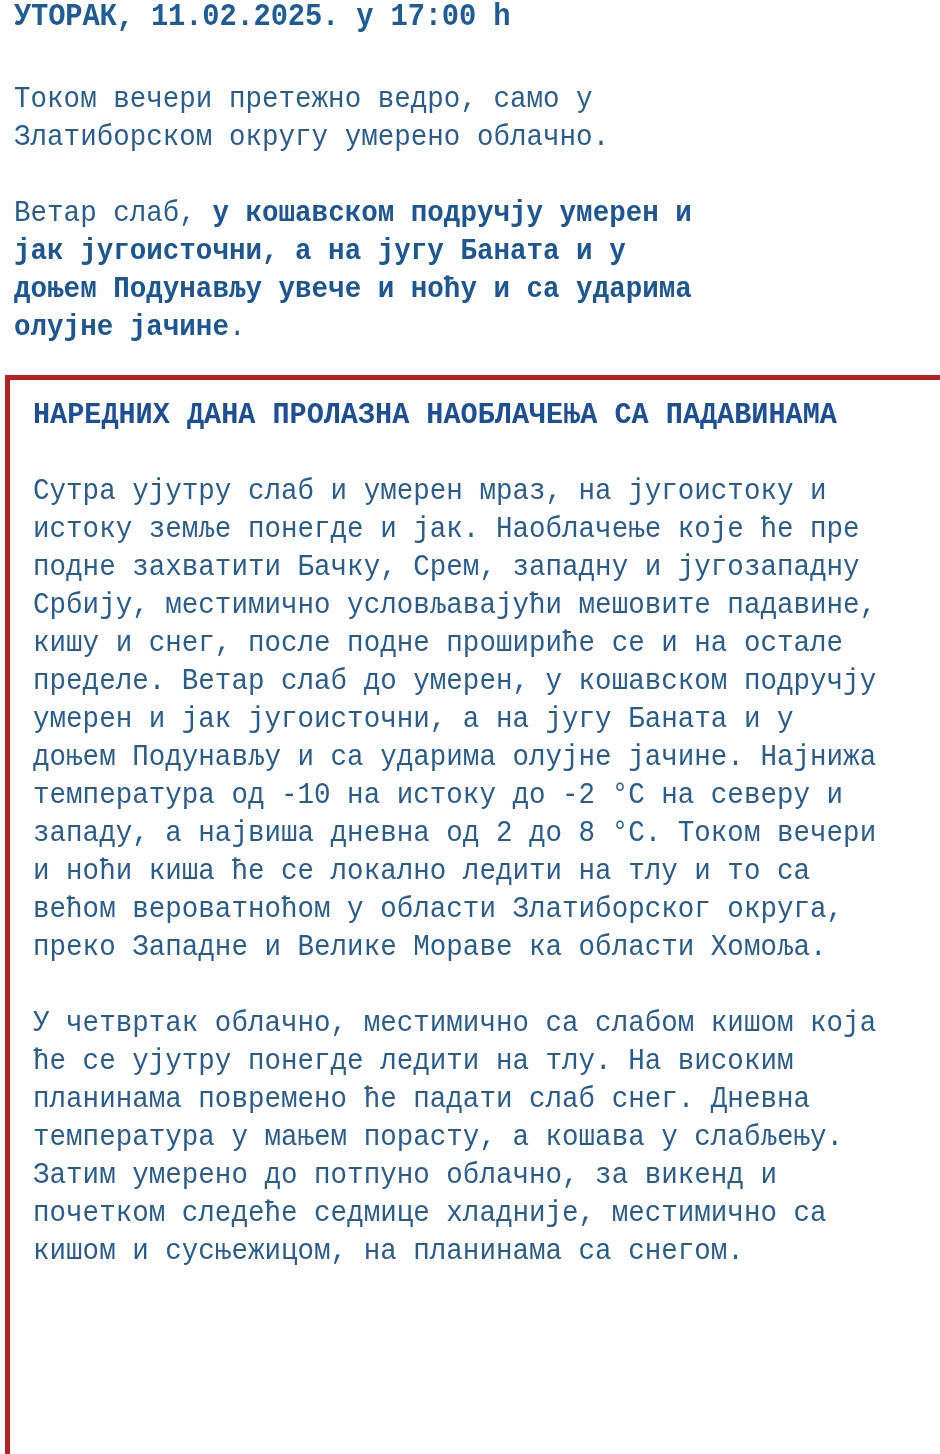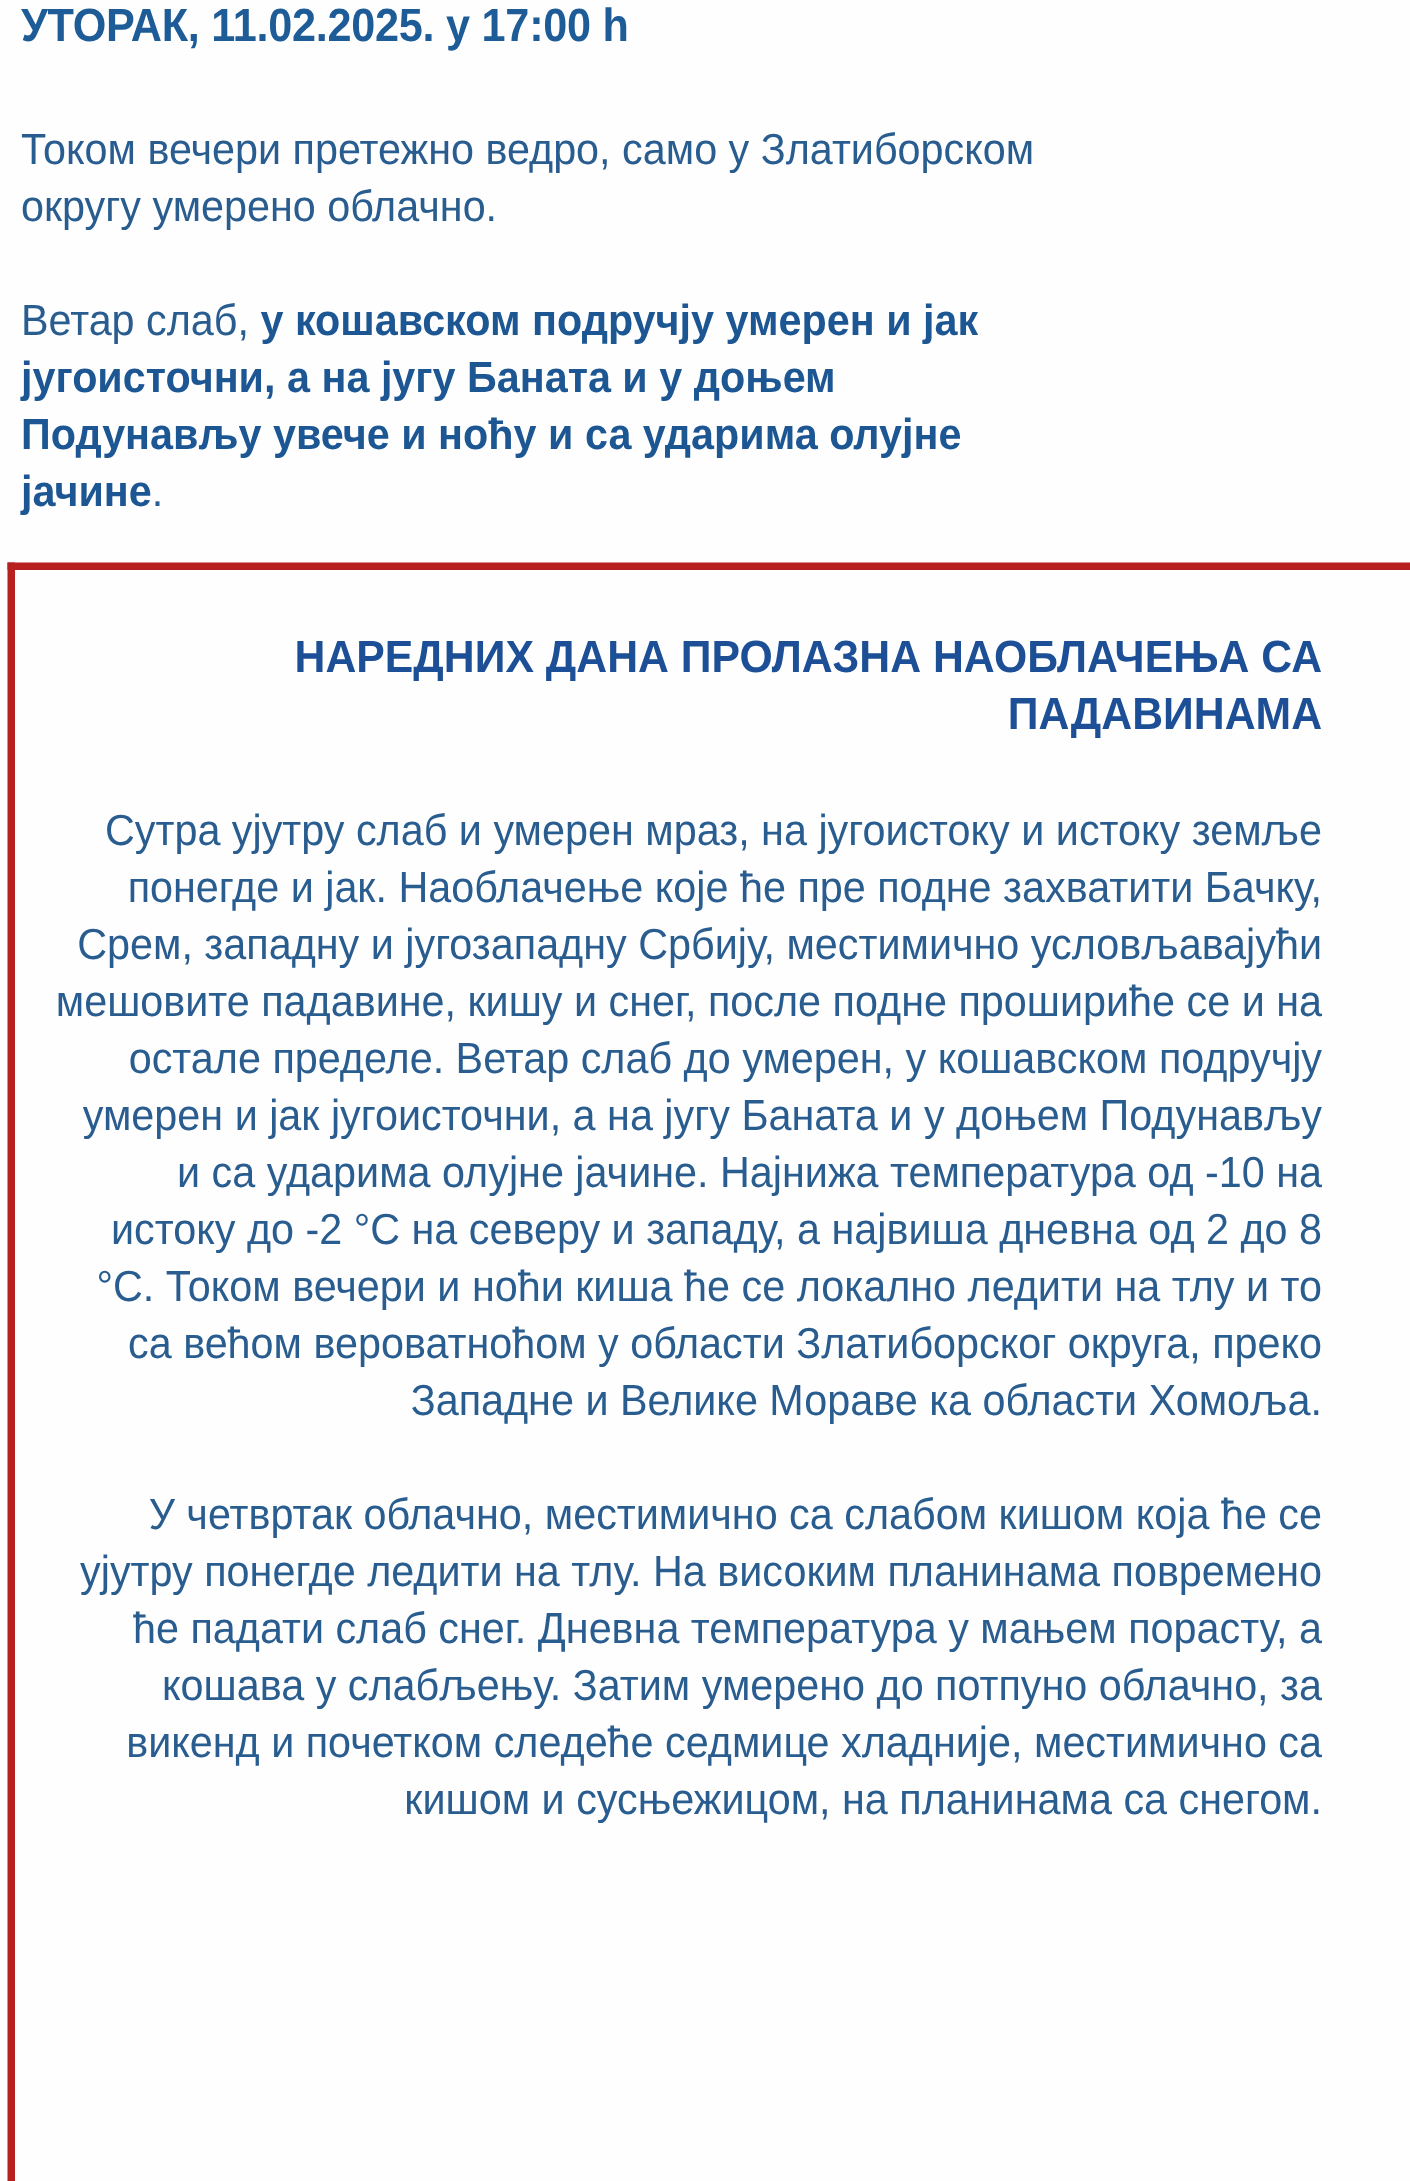--- a/index.html
+++ b/index.html
@@ -12,20 +12,21 @@
     background: #fefeff;
     font-family: "Liberation Sans", "DejaVu Sans", sans-serif;
     overflow: hidden;
   }
 
   .page {
     position: relative;
     width: 761px;
     height: 1454px;
     box-sizing: border-box;
+    font-family: Liberation Mono, monospace;
   }
 
   
   .intro {
     padding: 0 14px 0 14px;
   }
 
   .date-title {
     font-size: 31px;
     font-weight: bold;
@@ -64,22 +65,21 @@
   
   .alert-box {
     position: absolute;
     left: 5px;
     top: 375px;
     width: 935px;
     height: 1079px;
     box-sizing: border-box;
     border-top: 5px solid #b81f1f;
     border-left: 5px solid #b81f1f;
-    padding: 40px 14px 0 23px;
-    text-align: right;
+    padding: 16px 14px 0 23px;
   }
 
   .alert-heading {
     font-size: 30px;
     font-weight: bold;
     line-height: 38px;
     color: #1c4f96;
     margin: 0;
     transform: scaleX(0.95);
     transform-origin: left top;

